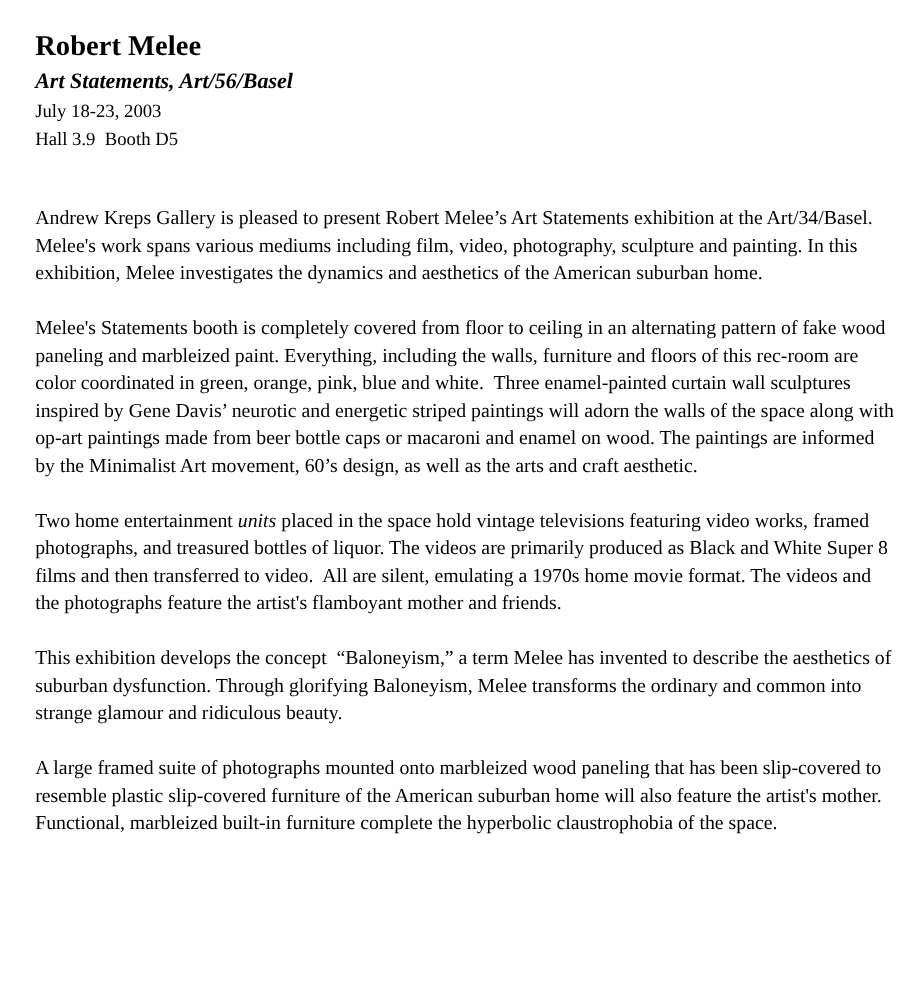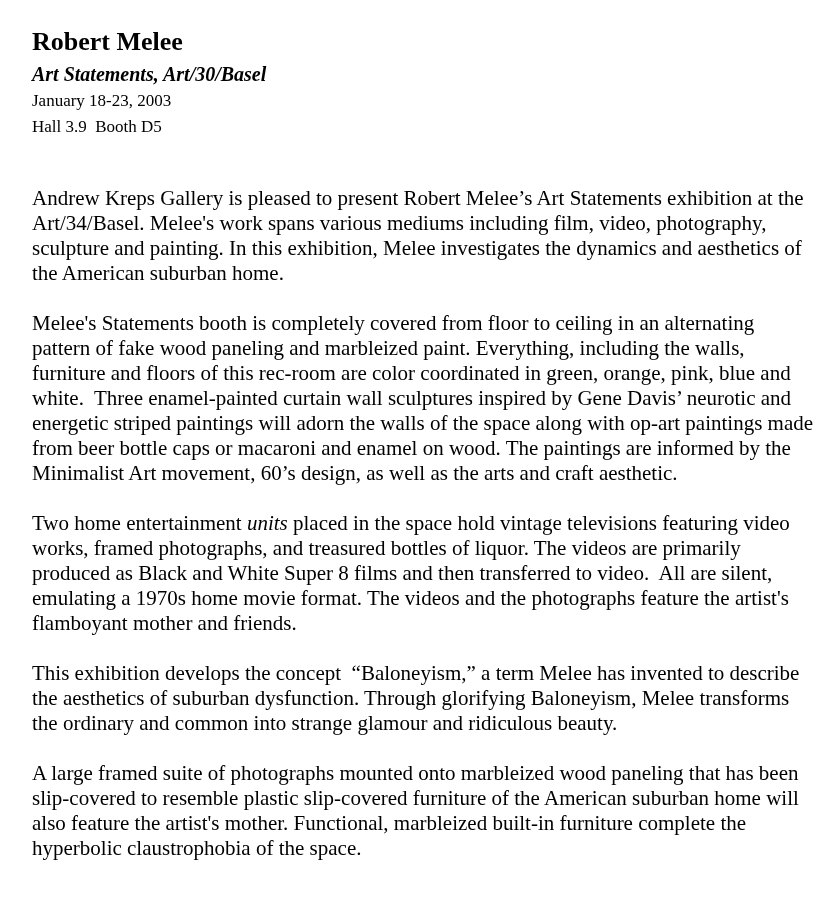--- a/index.html
+++ b/index.html
@@ -37,37 +37,37 @@
   }
   .meta-line {
     font-size: 17px;
     line-height: 26px;
     white-space: pre-wrap;
   }
   .doc-body {
     margin-top: 46px;
   }
   .para {
-    font-size: 21px;
+    font-size: 18px;
     line-height: 25px;
     margin: 0 0 25px 0;
     white-space: pre-wrap;
   }
   .italic {
     font-style: italic;
   }
 </style>
 </head>
 <body>
 
 <div class="page">
   <div>
     <h1 class="doc-title">Robert Melee</h1>
-    <h2 class="doc-subtitle">Art Statements, Art/30/Basel</h2>
-    <div class="meta-line">January 18-23, 2003</div>
+    <h2 class="doc-subtitle">Art Statements, Art/56/Basel</h2>
+    <div class="meta-line">July 18-23, 2003</div>
     <div class="meta-line">Hall 3.9  Booth D5</div>
   </div>
 
   <div class="doc-body">
       <p class="para"><span>Andrew Kreps Gallery is pleased to present Robert Melee’s Art Statements exhibition at the Art/34/Basel. Melee's work spans various mediums including film, video, photography, sculpture and painting. In this exhibition, Melee investigates the dynamics and aesthetics of the American suburban home.</span></p>
       <p class="para"><span>Melee's Statements booth is completely covered from floor to ceiling in an alternating pattern of fake wood paneling and marbleized paint. Everything, including the walls, furniture and floors of this rec-room are color coordinated in green, orange, pink, blue and white.  Three enamel-painted curtain wall sculptures inspired by Gene Davis’ neurotic and energetic striped paintings will adorn the walls of the space along with op-art paintings made from beer bottle caps or macaroni and enamel on wood. The paintings are informed by the Minimalist Art movement, 60’s design, as well as the arts and craft aesthetic.</span></p>
       <p class="para"><span>Two home entertainment </span><span class="italic">units</span><span> placed in the space hold vintage televisions featuring video works, framed photographs, and treasured bottles of liquor. The videos are primarily produced as Black and White Super 8 films and then transferred to video.  All are silent, emulating a 1970s home movie format. The videos and the photographs feature the artist's flamboyant mother and friends.</span></p>
       <p class="para"><span>This exhibition develops the concept  “Baloneyism,” a term Melee has invented to describe the aesthetics of suburban dysfunction. Through glorifying Baloneyism, Melee transforms the ordinary and common into strange glamour and ridiculous beauty.</span></p>
       <p class="para"><span>A large framed suite of photographs mounted onto marbleized wood paneling that has been slip-covered to resemble plastic slip-covered furniture of the American suburban home will also feature the artist's mother. Functional, marbleized built-in furniture complete the hyperbolic claustrophobia of the space.</span></p>
     </div>

